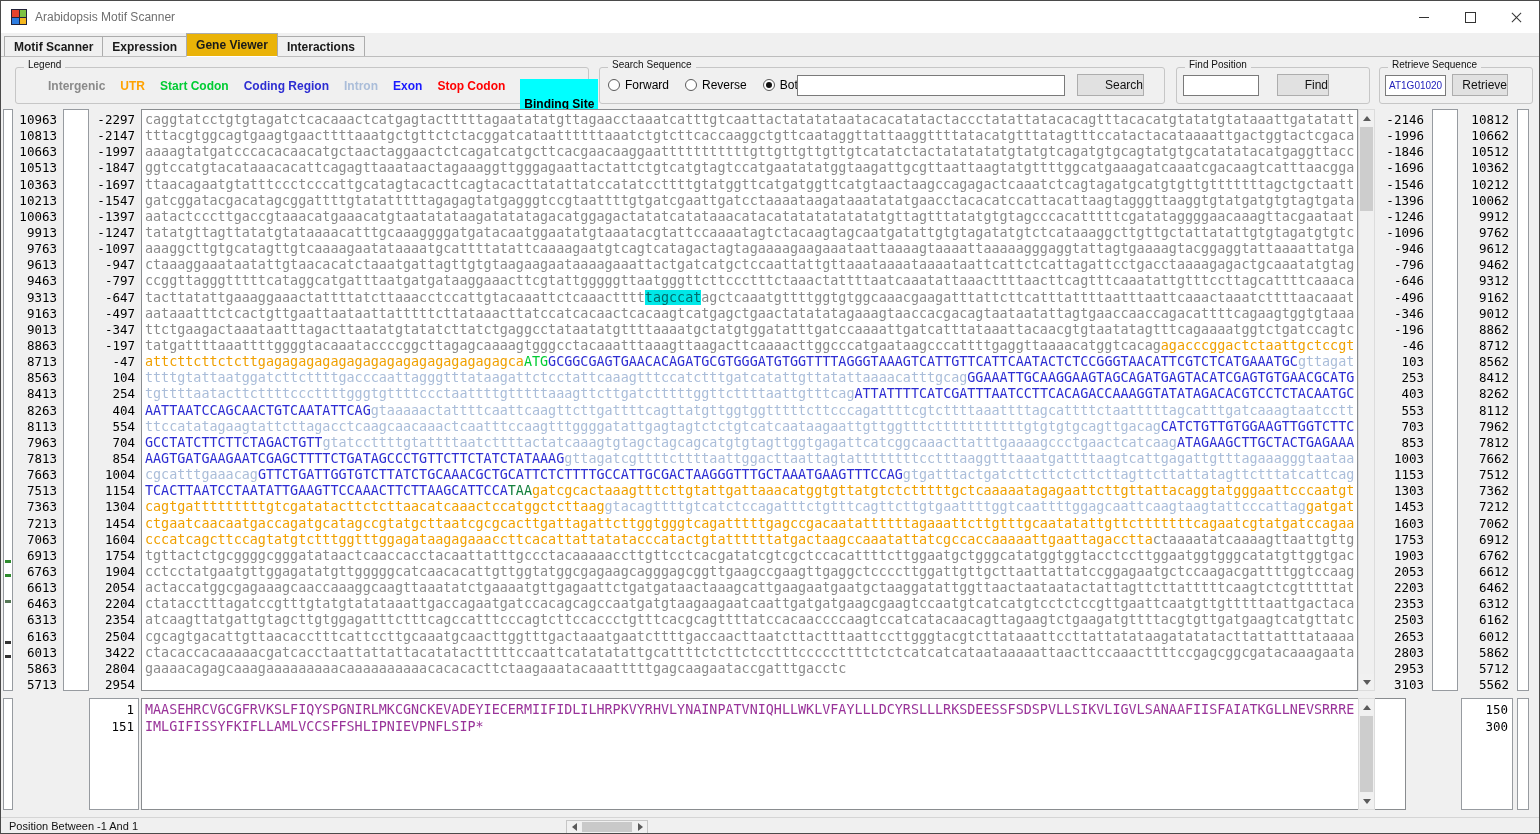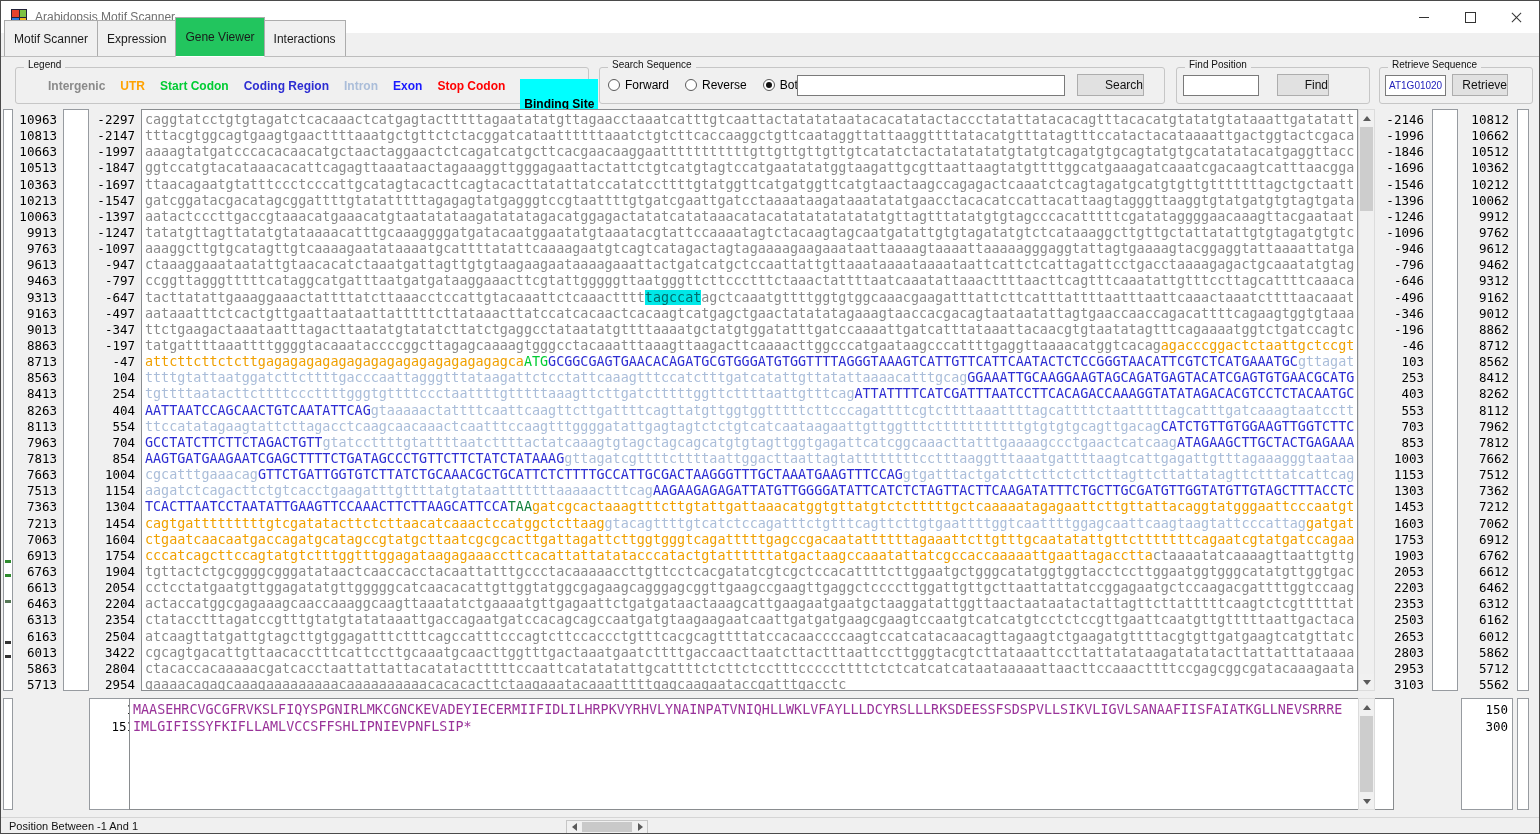--- a/index.html
+++ b/index.html
@@ -16,23 +16,23 @@
   .winbtns{position:absolute;right:0;top:0;height:32px;display:flex;}
   .winbtn{width:46px;height:32px;display:flex;align-items:center;justify-content:center;}
   .glyph-min{width:10px;height:1px;background:#333;}
   .glyph-max{width:9px;height:9px;border:1px solid #333;}
   .glyph-close{position:relative;width:11px;height:11px;}
   .glyph-close::before,.glyph-close::after{content:"";position:absolute;left:-1px;top:5px;width:13px;height:1px;background:#333;}
   .glyph-close::before{transform:rotate(45deg);}.glyph-close::after{transform:rotate(-45deg);}
   
   .tabstrip{position:absolute;left:0;top:32px;right:0;height:24px;display:flex;align-items:flex-end;
     padding-left:3px;border-bottom:1px solid #bdbdbd;box-sizing:border-box;background:#f0f0f0;}
-  .tab{display:inline-flex;align-items:center;height:19px;padding:8px 9px;font-size:12px;color:#1a1a1a;
-    background:#f0f0f0;border:1px solid #acacac;border-bottom:none;margin-right:-1px;white-space:nowrap;}
-  .tab.active{background:#22c55e;height:22px;position:relative;top:1px;z-index:2;border-bottom:1px solid #fff;}
+  .tab{display:inline-flex;align-items:center;height:19px;padding:0 9px;font-size:12px;color:#1a1a1a;
+    background:#f0f0f0;border:1px solid #acacac;border-bottom:none;margin-right:-1px;white-space:nowrap;font-weight:bold;}
+  .tab.active{background:#eab308;height:22px;position:relative;top:1px;z-index:2;border-bottom:1px solid #fff;}
   
   .groupbox{position:absolute;border:1px solid #c6c6c6;border-radius:3px;box-sizing:border-box;}
   .gcap{position:absolute;top:-9px;left:8px;background:#f0f0f0;padding:0 4px;font-size:10px;color:#111;white-space:nowrap;}
   #gb-legend{left:14px;top:66px;width:574px;height:37px;}
   #gb-search{left:598px;top:66px;width:566px;height:37px;}
   #gb-find{left:1175px;top:66px;width:194px;height:37px;}
   #gb-retr{left:1378px;top:66px;width:154px;height:37px;}
   .legend-items{position:absolute;left:8px;top:11px;display:flex;gap:15px;font-size:12px;font-weight:bold;white-space:nowrap;margin-left:24px;}
   .radio-row{position:absolute;left:8px;top:10px;display:flex;align-items:center;font-size:12px;}
   .ropt{display:inline-flex;align-items:center;margin-right:16px;}
@@ -77,21 +77,21 @@
   .tri{width:0;height:0;display:block;}
   .tri-up{border-left:4px solid transparent;border-right:4px solid transparent;border-bottom:5px solid #5b5b5b;}
   .tri-down{border-left:4px solid transparent;border-right:4px solid transparent;border-top:5px solid #5b5b5b;}
   .tri-left{border-top:4px solid transparent;border-bottom:4px solid transparent;border-right:5px solid #5b5b5b;}
   .tri-right{border-top:4px solid transparent;border-bottom:4px solid transparent;border-left:5px solid #5b5b5b;}
   
   .pnum{position:absolute;font-family:"DejaVu Sans Mono",monospace;font-size:12.5px;line-height:17px;
     padding:2px 4px 0 0;text-align:right;background:#fff;border:1px solid #979ba0;box-sizing:border-box;color:#000;overflow:hidden;}
   #pnuml{left:88px;top:697px;width:50px;height:112px;}
   #pnumr{left:1460px;top:697px;width:52px;height:112px;}
-  .propanel{position:absolute;left:128px;top:697px;width:1265px;height:112px;background:#fff;
+  .propanel{position:absolute;left:140px;top:697px;width:1265px;height:112px;background:#fff;
     border:1px solid #898c8f;box-sizing:border-box;padding:2px 0 0 3px;overflow:hidden;}
   .proline{font-family:"DejaVu Sans Mono",monospace;font-size:13.4px;line-height:17px;white-space:pre;}
   
   .statusbar{position:absolute;left:0;right:0;top:816px;height:18px;background:#f0f0f0;border-top:1px solid #d5d5d5;}
   .status-text{position:absolute;left:8px;top:2px;font-size:11px;color:#111;white-space:nowrap;}
   .hscroll{position:absolute;left:565px;top:2px;width:82px;height:14px;background:#f0f0f0;border:1px solid #c6c6c6;
     box-sizing:border-box;display:flex;align-items:stretch;}
   .harrow{width:14px;display:flex;align-items:center;justify-content:center;background:#f1f1f1;}
   .hthumb{flex:1;background:#c9c9c9;margin:1px;}
 </style>
@@ -355,21 +355,20 @@
       <div class="seqline"><span class="sg">ttctgaagactaaataatttagacttaatatgtatatcttatctgaggcctataatatgttttaaaatgctatgtggatatttgatccaaaattgatcatttataaattacaacgtgtaatatagtttcagaaaatggtctgatccagtc</span></div>
       <div class="seqline"><span class="sg">tatgattttaaattttggggtacaaataccccggcttagagcaaaagtgggcctacaaatttaaagttaagacttcaaaacttggcccatgaataagcccattttgaggttaaaacatggtcacag</span><span class="su">agacccggactctaattgctccgt</span></div>
       <div class="seqline"><span class="su">attcttcttctcttgagagagagagagagagagagagagagagagca</span><span class="ss">ATG</span><span class="sc">GCGGCGAGTGAACACAGATGCGTGGGATGTGGTTTTAGGGTAAAGTCATTGTTCATTCAATACTCTCCGGGTAACATTCGTCTCATGAAATGC</span><span class="si">gttagat</span></div>
       <div class="seqline"><span class="si">ttttgtattaatggatcttcttttgacccaattagggtttataagattctcctattcaaagtttccatctttgatcatattgttatattaaaacatttgcag</span><span class="sc">GGAAATTGCAAGGAAGTAGCAGATGAGTACATCGAGTGTGAACGCATG</span></div>
       <div class="seqline"><span class="si">tgttttaatacttcttttcccttttgggtgttttccctaattttgtttttaaagttcttgatctttttggttcttttaattgtttcag</span><span class="sc">ATTATTTTCATCGATTTAATCCTTCACAGACCAAAGGTATATAGACACGTCCTCTACAATGC</span></div>
       <div class="seqline"><span class="sc">AATTAATCCAGCAACTGTCAATATTCAG</span><span class="si">gtaaaaactattttcaattcaagttcttgattttcagttatgttggtggtttttcttcccagattttcgtcttttaaattttagcattttctaatttttagcatttgatcaaagtaatcctt</span></div>
       <div class="seqline"><span class="si">ttccatatagaagtattcttagacctcaagcaacaaactcaatttccaagtttggggatattgagtagtctctgtcatcaataagaattgttggtttctttttttttttgtgtgtgcagttgacag</span><span class="sc">CATCTGTTGTGGAAGTTGGTCTTC</span></div>
       <div class="seqline"><span class="sc">GCCTATCTTCTTCTAGACTGTT</span><span class="si">gtatccttttgtattttaatcttttactatcaaagtgtagctagcagcatgtgtagttggtgagattcatcggcaaacttatttgaaaagccctgaactcatcaag</span><span class="sc">ATAGAAGCTTGCTACTGAGAAA</span></div>
       <div class="seqline"><span class="sc">AAGTGATGAAGAATCGAGCTTTTCTGATAGCCCTGTTCTTCTATCTATAAAG</span><span class="si">gttagatcgttttcttttaattggacttaattagtattttttttcctttaaggtttaaatgattttaagtcattgagattgtttagaaagggtaataa</span></div>
       <div class="seqline"><span class="si">cgcatttgaaacag</span><span class="sc">GTTCTGATTGGTGTCTTATCTGCAAACGCTGCATTCTCTTTTGCCATTGCGACTAAGGGTTTGCTAAATGAAGTTTCCAG</span><span class="si">gtgatttactgatcttcttctcttcttagttcttattatagttctttatcattcag</span></div>
-      <div class="seqline"><span class="si">aagatctcagacttctgtcacctgaagatttgttttatgtataatttttttaaaaactttcag</span><span class="sc">AAGAAGAGAGATTATGTTGGGGATATTCATCTCTAGTTACTTCAAGATATTTCTGCTTGCGATGTTGGTATGTTGTAGCTTTACCTC</span></div>
       <div class="seqline"><span class="sc">TCACTTAATCCTAATATTGAAGTTCCAAACTTCTTAAGCATTCCA</span><span class="sx">TAA</span><span class="su">gatcgcactaaagtttcttgtattgattaaacatggtgttatgtctctttttgctcaaaaatagagaattcttgttattacaggtatgggaattcccaatgt</span></div>
       <div class="seqline"><span class="su">cagtgatttttttttgtcgatatacttctcttaacatcaaactccatggctcttaag</span><span class="si">gtacagttttgtcatctccagatttctgtttcagttcttgtgaattttggtcaattttggagcaattcaagtaagtattcccattag</span><span class="su">gatgat</span></div>
       <div class="seqline"><span class="su">ctgaatcaacaatgaccagatgcatagccgtatgcttaatcgcgcacttgattagattcttggtgggtcagatttttgagccgacaatattttttagaaattcttgtttgcaatatattgttctttttttcagaatcgtatgatccagaa</span></div>
       <div class="seqline"><span class="su">cccatcagcttccagtatgtctttggtttggagataagagaaaccttcacattattatatacccatactgtattttttatgactaagccaaatattatcgccaccaaaaattgaattagacctta</span><span class="sg">ctaaaatatcaaaagttaattgttg</span></div>
       <div class="seqline"><span class="sg">tgttactctgcggggcgggatataactcaaccacctacaattatttgccctacaaaaaccttgttcctcacgatatcgtcgctccacattttcttggaatgctgggcatatggtggtacctccttggaatggtgggcatatgttggtgac</span></div>
       <div class="seqline"><span class="sg">cctcctatgaatgttggagatatgttgggggcatcaacacattgttggtatggcgagaagcagggagcggttgaagccgaagttgaggctccccttggattgttgcttaattattatccggagaatgctccaagacgattttggtccaag</span></div>
       <div class="seqline"><span class="sg">actaccatggcgagaaagcaaccaaaggcaagttaaatatctgaaaatgttgagaattctgatgataactaaagcattgaagaatgaatgctaaggatattggttaactaataatactattagttcttatttttcaagtctcgtttttat</span></div>
       <div class="seqline"><span class="sg">ctatacctttagatccgtttgtatgtatataaattgaccagaatgatccacagcagccaatgatgtaagaagaatcaattgatgatgaagcgaagtccaatgtcatcatgtcctctccgttgaattcaatgttgtttttaattgactaca</span></div>
       <div class="seqline"><span class="sg">atcaagttatgattgtagcttgtggagatttctttcagccatttcccagtcttccaccctgtttcacgcagttttatccacaaccccaagtccatcatacaacagttagaagtctgaagatgttttacgtgttgatgaagtcatgttatc</span></div>
       <div class="seqline"><span class="sg">cgcagtgacattgttaacacctttcattccttgcaaatgcaacttggtttgactaaatgaatcttttgaccaacttaatcttactttaattccttgggtacgtcttataaattccttattatataagatatatacttattatttataaaa</span></div>

